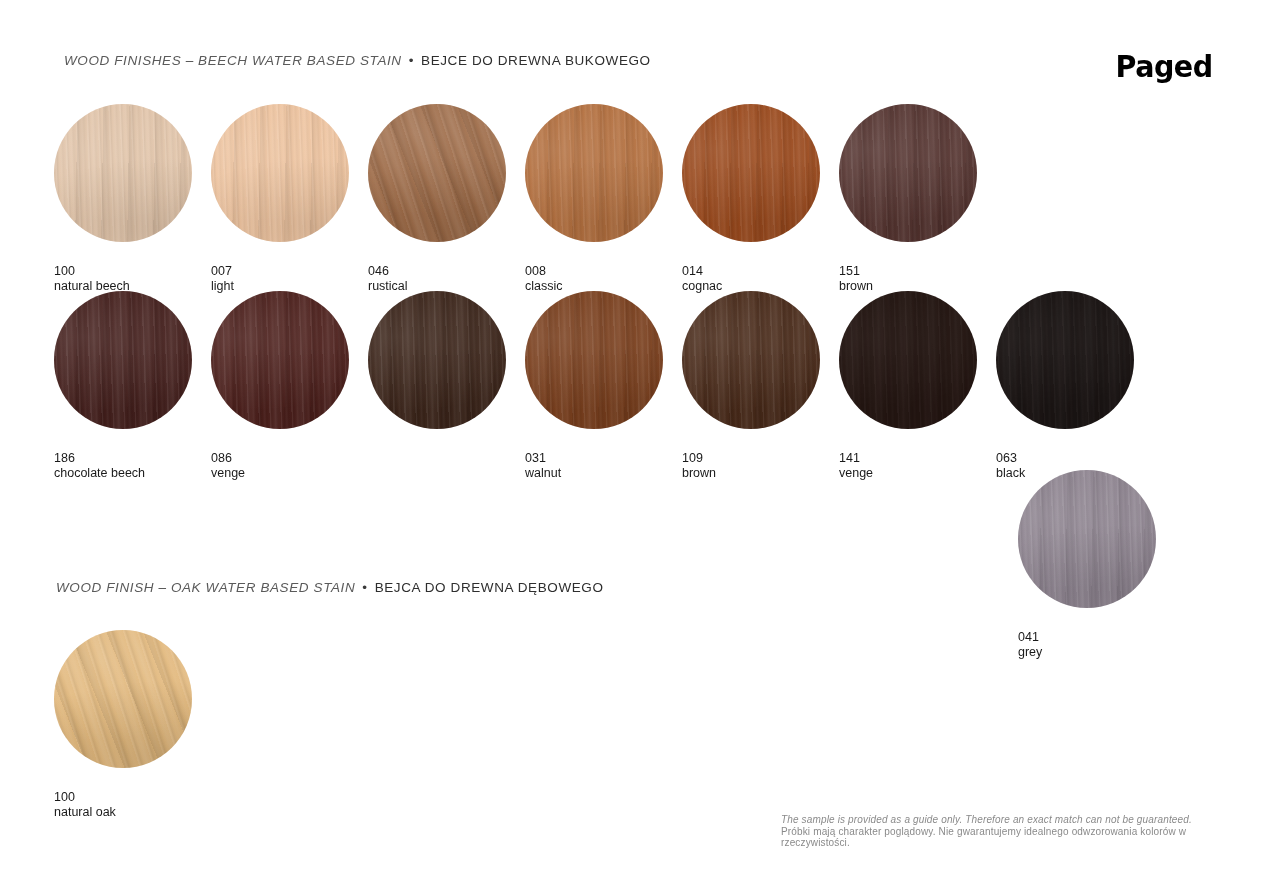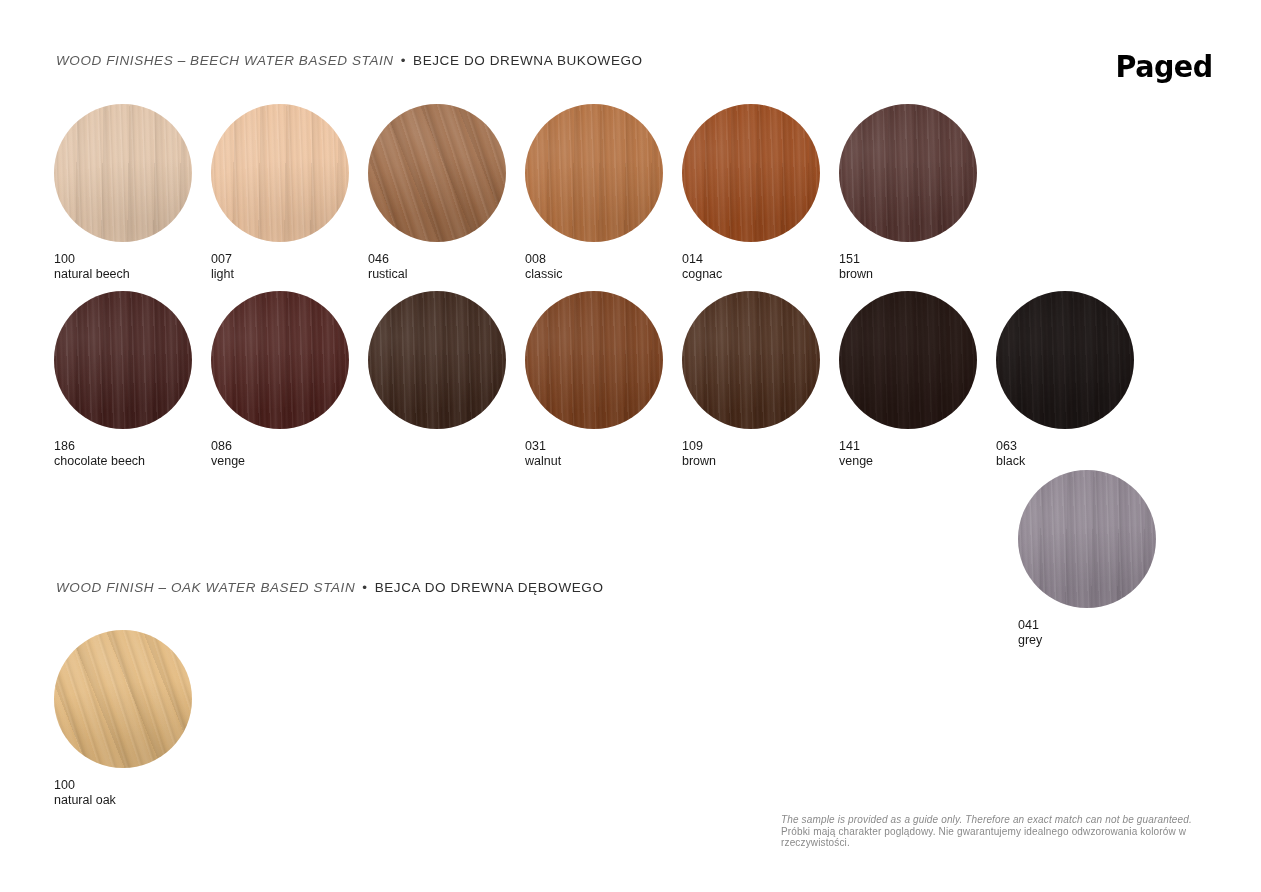--- a/index.html
+++ b/index.html
@@ -30,21 +30,21 @@
   }
   .section-header .hdr-sep {
     font-style: normal;
     padding: 0 7px;
     color: #3a3a3a;
   }
   .section-header .hdr-pl {
     font-style: normal;
     color: #2e2e2e;
   }
-  #header-beech { left: 56px; top: 53px; }
+  #header-beech { left: 64px; top: 53px; }
   #header-oak   { left: 56px; top: 580px; }
 
   
   .logo {
     position: absolute;
     right: 48px;
     top: 48px;
     font-family: "DejaVu Sans", sans-serif;
     font-weight: bold;
     font-size: 31px;
@@ -130,21 +130,21 @@
         rgba(0,0,0,0.00) 34px
       ),
       radial-gradient(ellipse 120% 60% at 35% 30%, rgba(255,255,255,0.12), rgba(0,0,0,0) 70%),
       radial-gradient(ellipse 110% 55% at 68% 80%, rgba(0,0,0,0.12), rgba(0,0,0,0) 72%);
   }
   
   .disc.grain-faint::before { opacity: 0.38; }
   .disc.grain-faint::after  { opacity: 0.45; }
 
   .swatch-label {
-    margin-top: 10px;
+    margin-top: 22px;
     font-size: 12.5px;
     line-height: 14.5px;
     color: #1a1a1a;
     white-space: nowrap;
   }
   .swatch-code { display: block; }
   .swatch-name { display: block; }
 
   
   .swatch-standalone {

